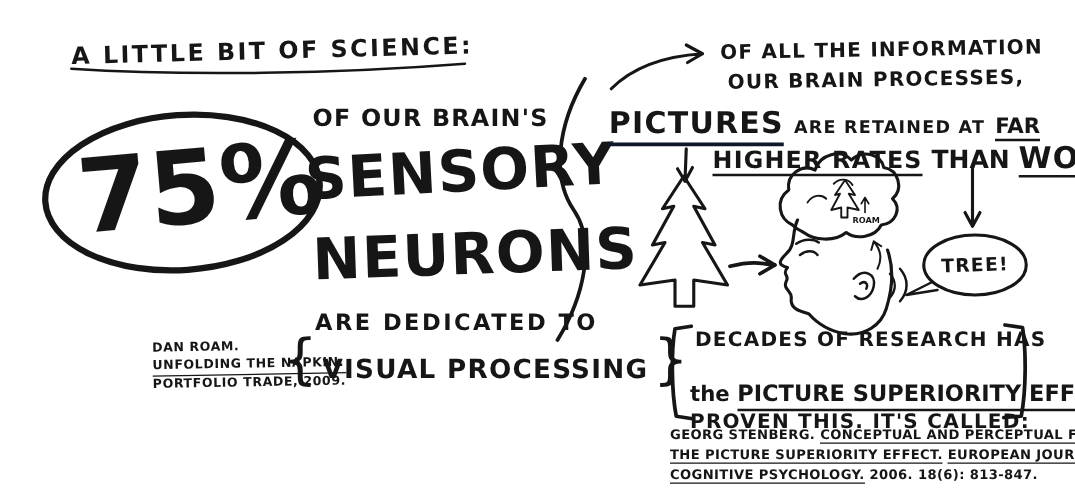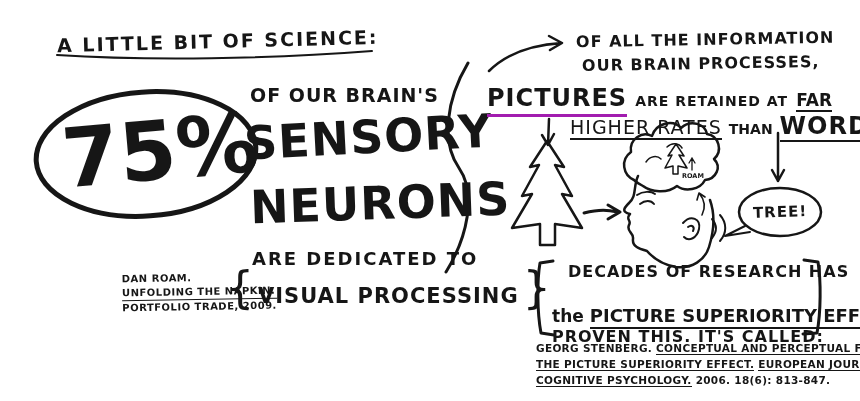--- a/index.html
+++ b/index.html
@@ -19,29 +19,29 @@
   .dedicated{left:252px;top:248px;font-size:18px;font-weight:600;letter-spacing:2px;}
   .vprow{left:226px;top:266px;gap:4px;}
   .brace{font-size:44px;font-weight:400;line-height:1;}
   .vptext{font-size:21px;font-weight:bold;letter-spacing:1px;text-align:right;}
   .cite-left{left:122px;top:271px;font-size:10px;line-height:1.4;letter-spacing:.5px;transform:rotate(-1deg);font-weight:600;}
   .cite-left .u{border-bottom:1px solid #161616;}
 
   .info1{left:576px;top:30px;font-size:16px;font-weight:600;letter-spacing:1px;transform:rotate(-1deg);}
   .info2{left:582px;top:54px;font-size:16px;font-weight:600;letter-spacing:1px;transform:rotate(-1deg);}
   .picline{left:487px;top:84px;gap:8px;}
-  .pictures{font-size:24px;font-weight:bold;letter-spacing:1px;border-bottom:3px solid #a21caf;padding-bottom:2px;}
+  .pictures{font-size:24px;font-weight:bold;letter-spacing:1px;border-bottom:3px solid #0f172a;padding-bottom:2px;}
   .retained{font-size:14px;font-weight:600;letter-spacing:1px;}
   .far{font-size:17px;font-weight:bold;border-bottom:2px solid #161616;text-align:right;}
   .ratesline{left:570px;top:112px;gap:7px;}
-  .hrates{font-size:19px;font-weight:normal;letter-spacing:1px;border-bottom:2px solid #161616;}
-  .than{font-size:14px;font-weight:600;}
+  .hrates{font-size:19px;font-weight:bold;letter-spacing:1px;border-bottom:2px solid #161616;}
+  .than{font-size:20px;font-weight:600;}
   .words{font-size:24px;font-weight:bold;letter-spacing:1px;border-bottom:2px solid #161616;}
 
-  .research1{left:568px;top:262px;font-size:16px;font-weight:600;letter-spacing:1px;}
+  .research1{left:556px;top:262px;font-size:16px;font-weight:600;letter-spacing:1px;}
   .research2{left:552px;top:283px;font-size:16px;font-weight:600;letter-spacing:1px;margin-top:44px;}
   .effectrow{left:552px;top:305px;gap:6px;}
   .the{font-size:17px;font-weight:600;}
   .effect{font-size:18px;font-weight:bold;letter-spacing:0;border-bottom:2px solid #161616;padding-bottom:1px;}
 
   .cite-right{left:536px;top:341px;font-size:10.5px;line-height:1.5;letter-spacing:.3px;font-weight:600;}
   .cite-right .u{border-bottom:1px solid #161616;}
 
   .bubble-label{left:748px;top:203px;width:64px;text-align:center;font-size:15px;font-weight:bold;letter-spacing:1px;transform:rotate(-2deg);}
   .brain-label{left:682px;top:172px;font-size:6.5px;font-weight:600;}

